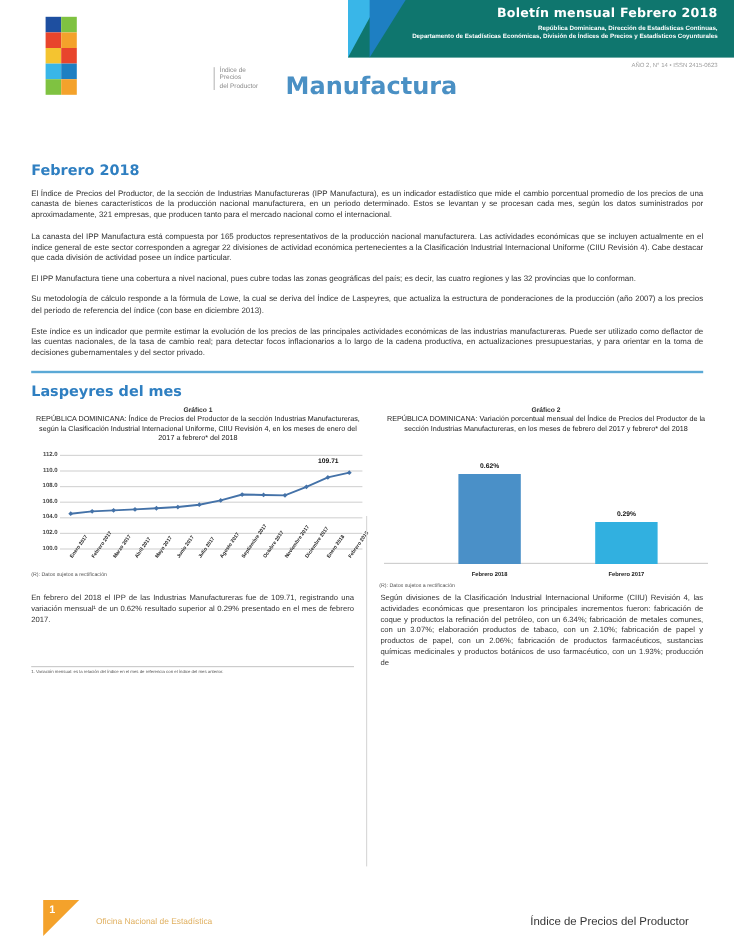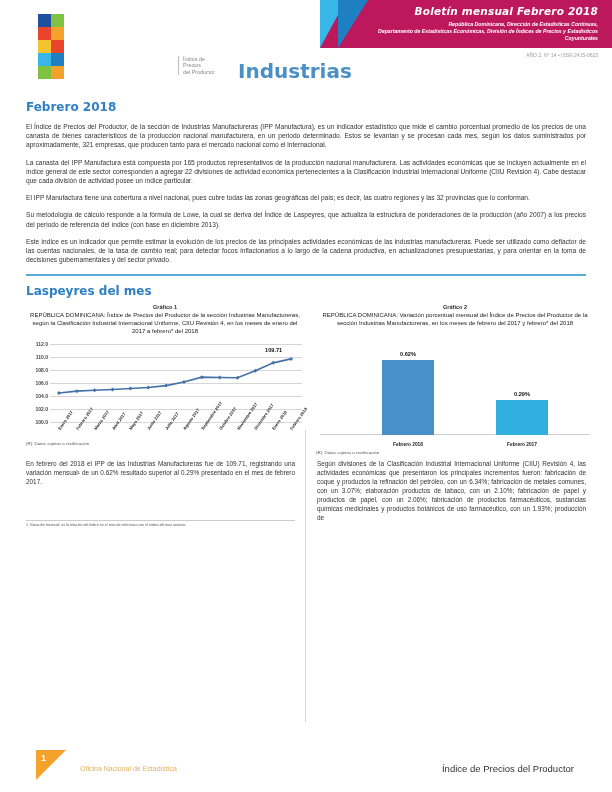--- a/index.html
+++ b/index.html
@@ -35,23 +35,22 @@
     border-left:1px solid #bdbdbd; padding-left:4px;
     font-family:"Liberation Sans", sans-serif;
   }
   .section-title {
     position:absolute; left:200px; top:47px;
     font-size:20px; font-weight:bold; color:#4a90c4;
     font-family:"DejaVu Sans", sans-serif;
   }
 
   .banner {
-    position:absolute; right:0px; top:0px; width:292px; height:48px;
-    background:#be185d;
-    font-style:italic;
+    position:absolute; right:0px; top:0px; width:322px; height:48px;
+    background:#0f766e;
   }
   .banner-tri-a {
     position:absolute; left:0px; top:0px;
     width:0; height:0;
     border-top:48px solid #39B6E8;
     border-right:26px solid transparent;
   }
   .banner-tri-b {
     position:absolute; left:18px; top:0px;
     width:0; height:0;
@@ -181,34 +180,34 @@
       <div class="sq" style="left:0px;  top:26px; background:#F4C430;"></div>
       <div class="sq" style="left:13px; top:26px; background:#E8452C;"></div>
       <div class="sq" style="left:0px;  top:39px; background:#39B6E8;"></div>
       <div class="sq" style="left:13px; top:39px; background:#1E7FC2;"></div>
       <div class="sq" style="left:0px;  top:52px; background:#7FC241;"></div>
       <div class="sq" style="left:13px; top:52px; background:#F4A22B;"></div>
     </div>
     <div class="logo-tag" style="white-space:pre-line;">Índice de
 Precios
 del Productor</div>
-    <div class="section-title">Industrias</div>
+    <div class="section-title">Manufactura</div>
   </div>
 
   <div class="banner">
     <div class="banner-tri-a"></div>
     <div class="banner-tri-b"></div>
     <div class="banner-title">Boletín mensual Febrero 2018</div>
     <div class="banner-sub" style="white-space:pre-line;">República Dominicana, Dirección de Estadísticas Continuas,
 Departamento de Estadísticas Económicas, División de Índices de Precios y Estadísticos Coyunturales</div>
   </div>
   <div class="banner-issue">AÑO 2, N° 14 • ISSN 2415-0623</div>
 </div>
 
-<div class="content" style="padding:0 26px;">
+<div class="content" style="padding:0 26px;margin-top:35px;">
 
   <div class="h-blue" style="margin-bottom:8px;">Febrero 2018</div>
 
   <p class="para">El Índice de Precios del Productor, de la sección de Industrias Manufactureras (IPP Manufactura), es un indicador estadístico que mide el cambio porcentual promedio de los precios de una canasta de bienes característicos de la producción nacional manufacturera, en un periodo determinado. Estos se levantan y se procesan cada mes, según los datos suministrados por aproximadamente, 321 empresas, que producen tanto para el mercado nacional como el internacional.</p>
   <p class="para">La canasta del IPP Manufactura está compuesta por 165 productos representativos de la producción nacional manufacturera. Las actividades económicas que se incluyen actualmente en el índice general de este sector corresponden a agregar 22 divisiones de actividad económica pertenecientes a la Clasificación Industrial Internacional Uniforme (CIIU Revisión 4). Cabe destacar que cada división de actividad posee un índice particular.</p>
   <p class="para">El IPP Manufactura tiene una cobertura a nivel nacional, pues cubre todas las zonas geográficas del país; es decir, las cuatro regiones y las 32 provincias que lo conforman.</p>
   <p class="para">Su metodología de cálculo responde a la fórmula de Lowe, la cual se deriva del Índice de Laspeyres, que actualiza la estructura de ponderaciones de la producción (año 2007) a los precios del periodo de referencia del índice (con base en diciembre 2013).</p>
   <p class="para">Este índice es un indicador que permite estimar la evolución de los precios de las principales actividades económicas de las industrias manufactureras. Puede ser utilizado como deflactor de las cuentas nacionales, de la tasa de cambio real; para detectar focos inflacionarios a lo largo de la cadena productiva, en actualizaciones presupuestarias, y para orientar en la toma de decisiones gubernamentales y del sector privado.</p>
 
   <div class="rule"></div>

